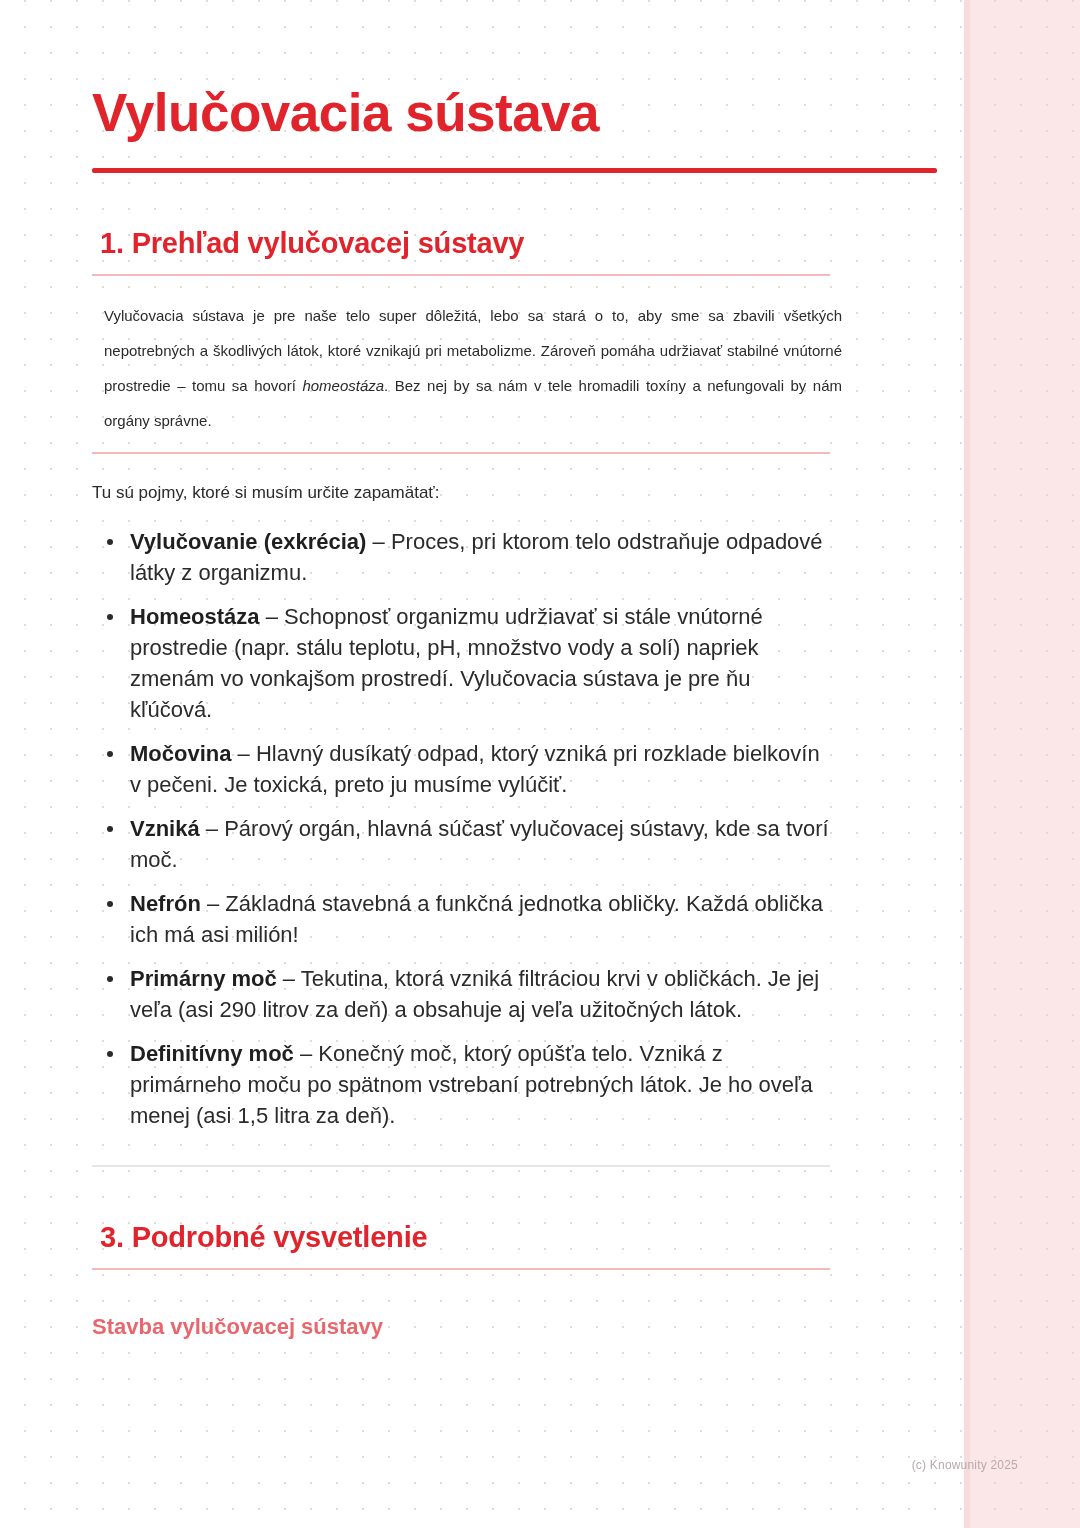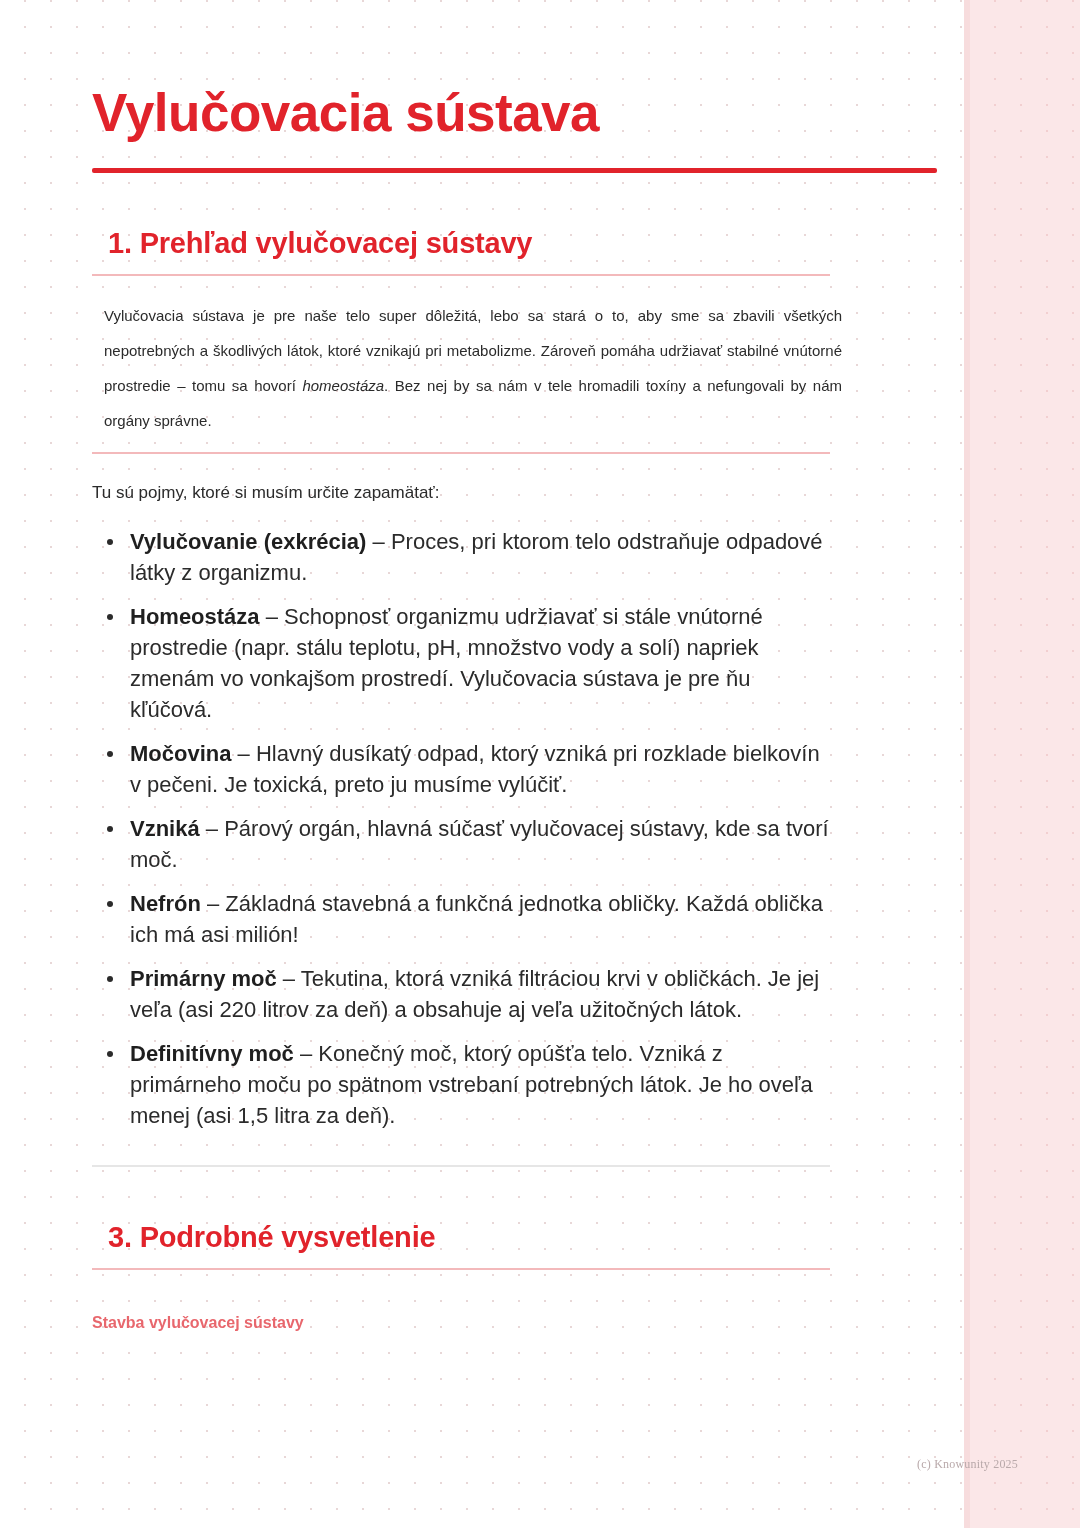--- a/index.html
+++ b/index.html
@@ -67,21 +67,21 @@
     background: #e1232b;
     margin: 26px 0 0 0;
     width: 845px;
     border-radius: 2px;
   }
 
   h2.section-title {
     font-size: 29px;
     font-weight: bold;
     color: #e1232b;
-    margin: 54px 0 0 16px;
+    margin: 54px 0 0 8px;
     letter-spacing: -0.2px;
   }
 
   .section-rule {
     height: 2px;
     background: #f3b9bb;
     margin: 14px 0 0 0;
     width: 738px;
   }
 
@@ -135,33 +135,33 @@
   }
 
   .divider {
     height: 2px;
     background: #e6e6e6;
     margin: 34px 0 0 0;
     width: 738px;
   }
 
   h3.subsection-title {
-    font-size: 16px;
+    font-size: 22px;
     font-weight: bold;
     color: #e8676d;
     margin: 44px 0 0 0;
   }
 
   .watermark {
     position: absolute;
     right: 62px;
     bottom: 56px;
     font-size: 12px;
     color: #b9a9aa;
-    font-family: Liberation Serif, serif;
+    font-family: Liberation Sans, sans-serif;
     letter-spacing: 0.2px;
   }
 </style>
 </head>
 <body>
 
 <div class="page">
   <div class="right-band-edge"></div>
   <div class="right-band"></div>
 
@@ -178,21 +178,21 @@
     <div class="section-rule"></div>
 
     <p class="lead-text">Tu sú pojmy, ktoré si musím určite zapamätať:</p>
 
     <ul class="term-list">
       <li><b>Vylučovanie (exkrécia)</b><span> – Proces, pri ktorom telo odstraňuje odpadové látky z organizmu.</span></li>
       <li><b>Homeostáza</b><span> – Schopnosť organizmu udržiavať si stále vnútorné prostredie (napr. stálu teplotu, pH, množstvo vody a solí) napriek zmenám vo vonkajšom prostredí. Vylučovacia sústava je pre ňu kľúčová.</span></li>
       <li><b>Močovina</b><span> – Hlavný dusíkatý odpad, ktorý vzniká pri rozklade bielkovín v pečeni. Je toxická, preto ju musíme vylúčiť.</span></li>
       <li><b>Vzniká</b><span> – Párový orgán, hlavná súčasť vylučovacej sústavy, kde sa tvorí moč.</span></li>
       <li><b>Nefrón</b><span> – Základná stavebná a funkčná jednotka obličky. Každá oblička ich má asi milión!</span></li>
-      <li><b>Primárny moč</b><span> – Tekutina, ktorá vzniká filtráciou krvi v obličkách. Je jej veľa (asi 220 litrov za deň) a obsahuje aj veľa užitočných látok.</span></li>
+      <li><b>Primárny moč</b><span> – Tekutina, ktorá vzniká filtráciou krvi v obličkách. Je jej veľa (asi 290 litrov za deň) a obsahuje aj veľa užitočných látok.</span></li>
       <li><b>Definitívny moč</b><span> – Konečný moč, ktorý opúšťa telo. Vzniká z primárneho moču po spätnom vstrebaní potrebných látok. Je ho oveľa menej (asi 1,5 litra za deň).</span></li>
     </ul>
 
     <div class="divider"></div>
 
     <h2 class="section-title">3. Podrobné vysvetlenie</h2>
     <div class="section-rule"></div>
 
     <h3 class="subsection-title">Stavba vylučovacej sústavy</h3>
   </div>

